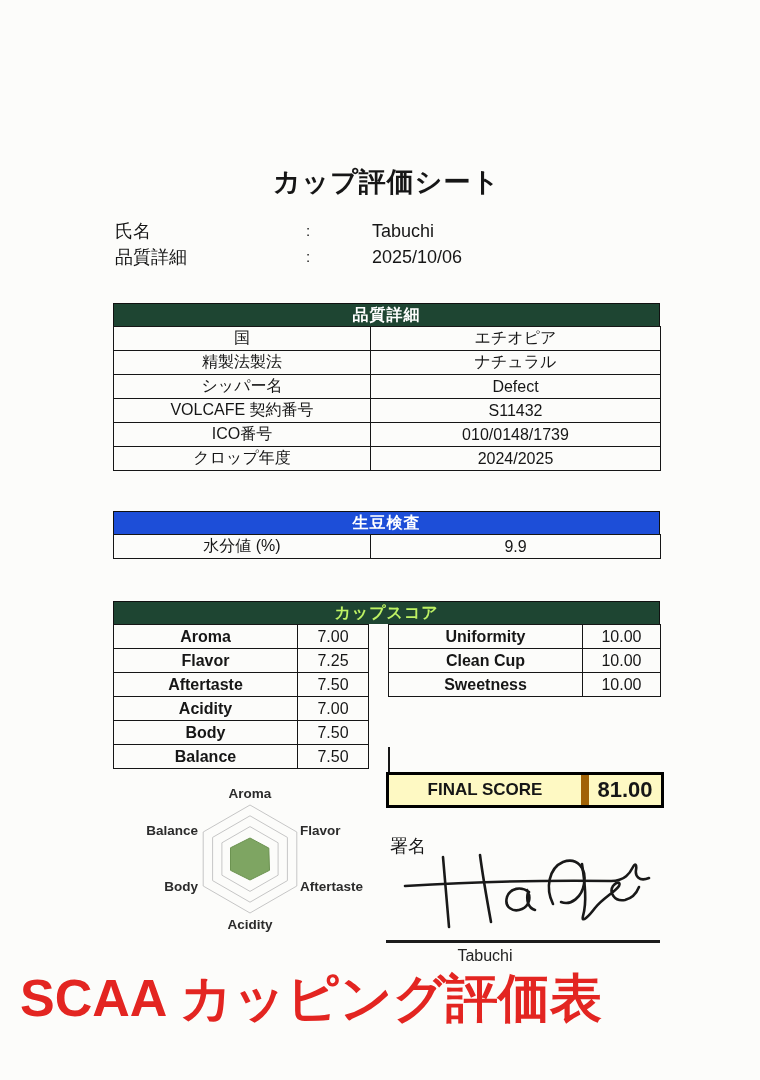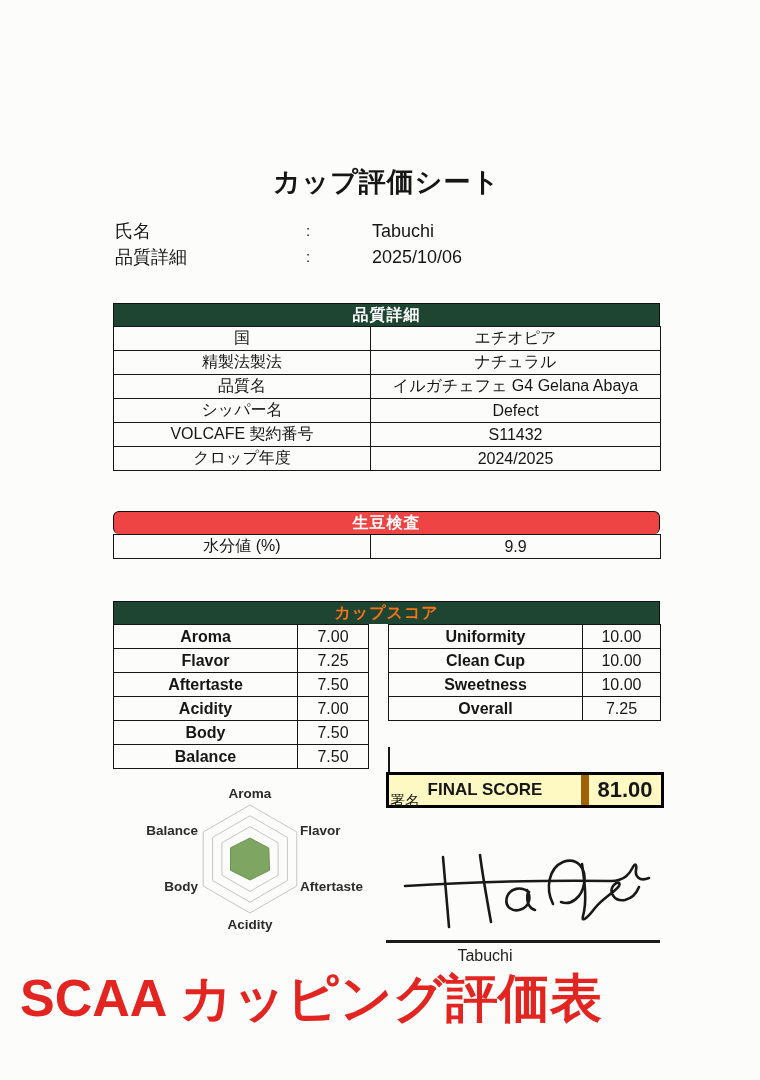--- a/index.html
+++ b/index.html
@@ -44,21 +44,21 @@
   .final-box{
     position:absolute;left:273px;top:148px;width:272px;height:30px;
     border:3px solid #000;display:flex;background:#fef9c3;
   }
   .final-label{width:192px;line-height:30px;text-align:center;font-weight:bold;font-size:17px;}
   .final-value{flex:1;border-left:8px solid #a16207;line-height:29px;text-align:center;font-weight:bold;font-size:22px;}
   
   .radar{position:absolute;left:140px;top:785px;}
   .radar text{font-family:"Liberation Sans","DejaVu Sans",sans-serif;font-size:13.5px;font-weight:bold;fill:#2b2b2b;}
   
-  .sig-label{position:absolute;left:390px;top:792px;font-size:15px;}
+  .sig-label{position:absolute;left:390px;top:834px;font-size:18px;}
   .sig-svg{position:absolute;left:383px;top:840px;}
   .sig-line{position:absolute;left:386px;top:940px;width:274px;height:3px;background:#1c1c1c;}
   .sig-name{position:absolute;left:400px;top:947px;width:170px;text-align:center;font-size:16px;color:#222;}
   
   .stamp{
     position:absolute;left:20px;top:964px;width:724px;
     font-size:52px;font-weight:bold;white-space:nowrap;letter-spacing:0;
   }
 </style>
 </head>
@@ -91,57 +91,57 @@
       <tbody id="quality-rows">
           <tr>
             <td>国</td>
             <td>エチオピア</td>
           </tr>
           <tr>
             <td>精製法製法</td>
             <td>ナチュラル</td>
           </tr>
           <tr>
-            <td>品質名</td>
-            <td>イルガチェフェ G4 Gelana Abaya</td>
-          </tr>
-          <tr>
             <td>シッパー名</td>
             <td>Defect</td>
           </tr>
           <tr>
             <td>VOLCAFE 契約番号</td>
             <td>S11432</td>
+          </tr>
+          <tr>
+            <td>ICO番号</td>
+            <td>010/0148/1739</td>
           </tr>
           <tr>
             <td>クロップ年度</td>
             <td>2024/2025</td>
           </tr>
         </tbody>
     </table>
   </section>
 
   <section class="tbl g-tbl">
-    <div class="tbl-header hdr-green" style="background: #ef4444; color: rgb(255, 255, 255); border-radius: 6px;">生豆検査</div>
+    <div class="tbl-header hdr-green" style="background: #1d4ed8; color: rgb(255, 255, 255);">生豆検査</div>
     <table>
       <colgroup>
           <col class="col-l">
           <col class="col-v">
         </colgroup>
       <tbody id="greenbean-rows">
           <tr>
             <td>水分値 (%)</td>
             <td>9.9</td>
           </tr>
         </tbody>
     </table>
   </section>
 
   <section class="tbl c-tbl">
-    <div class="tbl-header hdr-green" style="background: rgb(30, 69, 50); color: #f97316;">カップスコア</div>
+    <div class="tbl-header hdr-green" style="background: rgb(30, 69, 50); color: #bef264;">カップスコア</div>
     <div class="score-body">
       <table class="score-left">
         <colgroup>
             <col class="sl-label">
             <col class="sl-val">
           </colgroup>
         <tbody id="score-left-rows">
             <tr>
               <td class="score-label-cell">Aroma</td>
               <td>7.00</td>
@@ -178,24 +178,20 @@
               <td class="score-label-cell">Uniformity</td>
               <td>10.00</td>
             </tr>
             <tr>
               <td class="score-label-cell">Clean Cup</td>
               <td>10.00</td>
             </tr>
             <tr>
               <td class="score-label-cell">Sweetness</td>
               <td>10.00</td>
-            </tr>
-            <tr>
-              <td class="score-label-cell">Overall</td>
-              <td>7.25</td>
             </tr>
           </tbody>
       </table>
       <div class="stray-line"></div>
       <div class="final-box">
         <div class="final-label">FINAL SCORE</div>
         <div class="final-value">81.00</div>
       </div>
     </div>
   </section>

